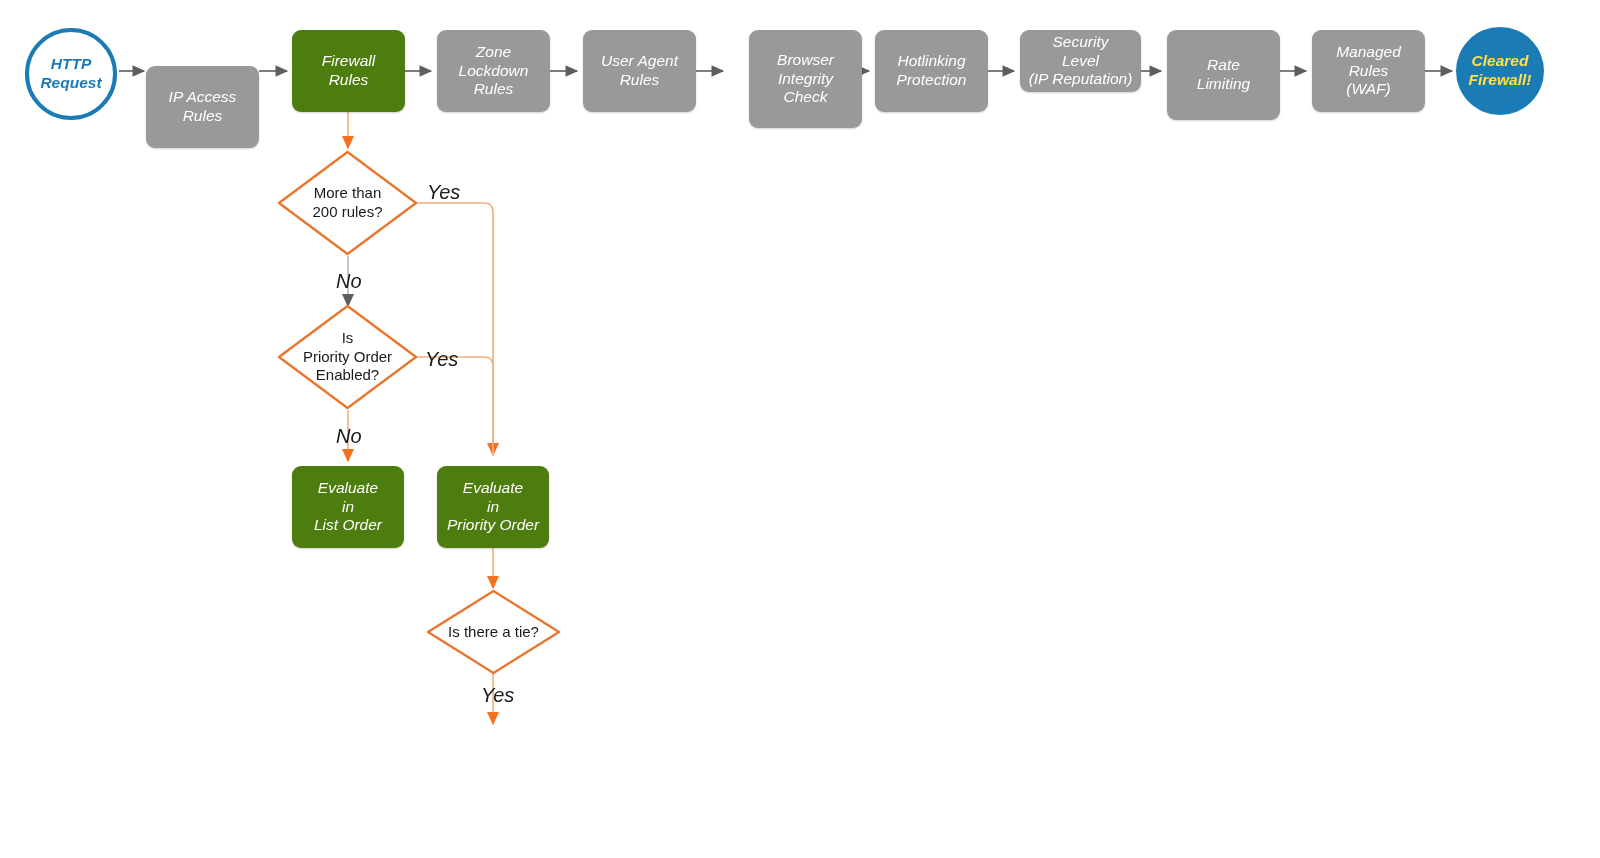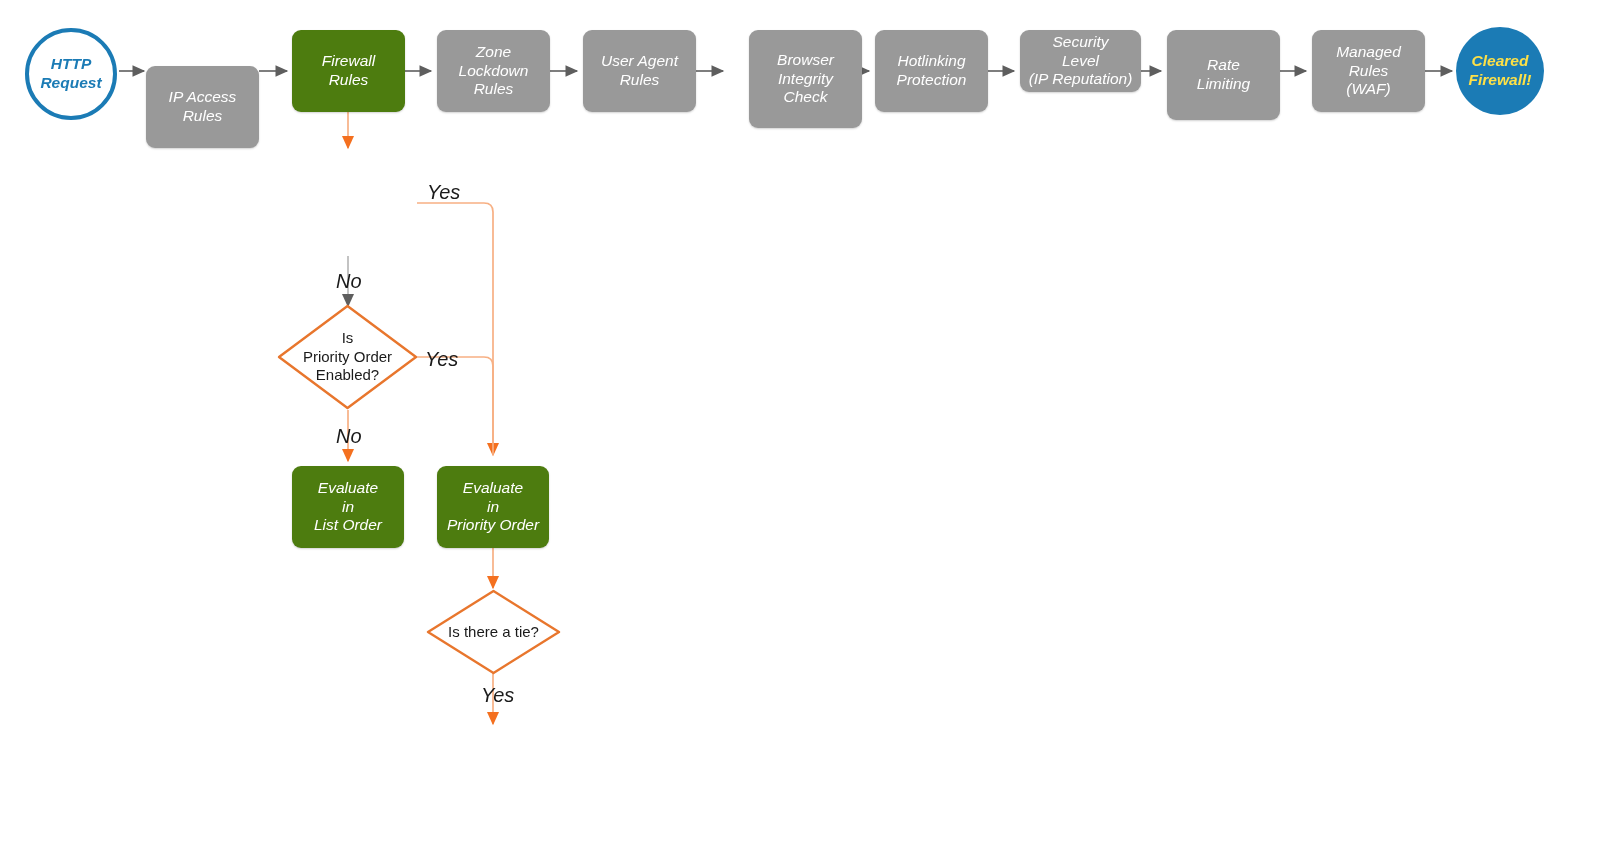--- a/index.html
+++ b/index.html
@@ -206,20 +206,27 @@
     <span>Managed
 Rules
 (WAF)</span>
   </div>
 
   <div class="node terminator filled" style="left:1456px; top:27px; width:88px; height:88px;">
     <span>Cleared
 Firewall!</span>
   </div>
 
+  <div class="decision" style="left:277px; top:150px; width:141px; height:106px;">
+    <svg class="dmd-shape" viewBox="0 0 141 106" xmlns="http://www.w3.org/2000/svg">
+      <polygon points="70.5,2 139,53 70.5,104 2,53" fill="#ffffff" stroke="#e8762d" stroke-width="2.4" stroke-linejoin="round"></polygon>
+    </svg>
+    <div class="dmd-label">More than
+200 rules?</div>
+  </div>
 
   <div class="decision" style="left:277px; top:304px; width:141px; height:106px;">
     <svg class="dmd-shape" viewBox="0 0 141 106" xmlns="http://www.w3.org/2000/svg">
       <polygon points="70.5,2 139,53 70.5,104 2,53" fill="#ffffff" stroke="#e8762d" stroke-width="2.4" stroke-linejoin="round"></polygon>
     </svg>
     <div class="dmd-label">Is
 Priority Order
 Enabled?</div>
   </div>
 

